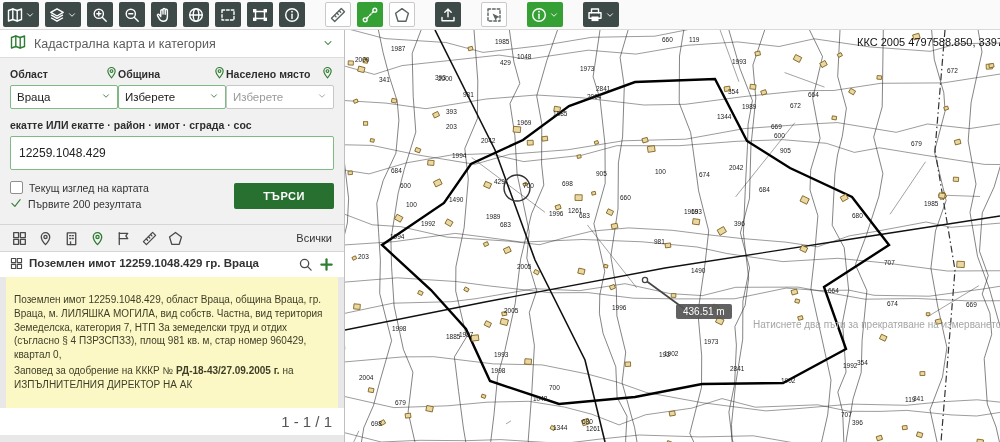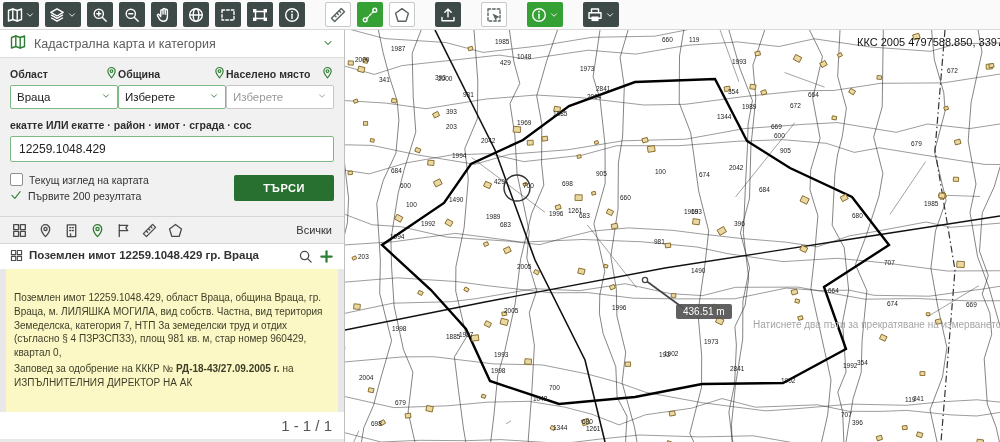--- a/index.html
+++ b/index.html
@@ -34,42 +34,42 @@
 
   .form{background:#f1f1f1;padding:8px 10px 10px;flex:0 0 auto}
   .fields{display:flex;gap:0}
   .field{flex:1;min-width:0}
   .field .lab{display:flex;justify-content:space-between;align-items:center;
     font-size:10.5px;font-weight:bold;color:#2e2e2e;margin-bottom:4px}
   .sel{height:24px;background:#fff;border:1px solid #7fb984;border-radius:2px;display:flex;
     align-items:center;justify-content:space-between;padding:0 6px;font-size:11.5px;color:#222;cursor:pointer}
   .sel.disabled{border-color:#c6c6c6;color:#9a9a9a;cursor:default}
   .ekatte{font-size:10.5px;font-weight:bold;color:#2e2e2e;margin:10px 0 5px}
-  .search-input{width:100%;height:26px;border:1px solid #7fb984;border-radius:2px;
+  .search-input{width:100%;height:34px;border:1px solid #7fb984;border-radius:2px;
     padding:0 8px;font-size:12px;color:#222;background:#fff;font-family:"Liberation Sans",sans-serif}
   .form-bottom{display:flex;margin-top:8px;align-items:center}
   .fb-left{flex:1}
   .chk-row{display:flex;align-items:center;gap:6px;font-size:10.5px;color:#333;margin:3px 0;cursor:pointer}
   .checkbox{width:13px;height:13px;border:1px solid #8f8f8f;background:#fff;border-radius:2px;flex:0 0 auto}
   .search-btn{background:#27702f;color:#fff;font-weight:bold;font-size:11px;border:none;
     width:100px;height:26px;border-radius:2px;cursor:pointer;letter-spacing:.5px;
     font-family:"Liberation Sans",sans-serif}
 
   .filter-row{display:flex;align-items:center;gap:3px;padding:0 12px;height:28px;
     border-top:1px solid #d5d5d5;border-bottom:1px solid #d5d5d5;background:#f1f1f1;flex:0 0 auto}
   .filter-row .all{margin-left:auto;font-size:11px;color:#333;cursor:pointer}
   .fic{display:flex;align-items:center;cursor:pointer}
 
   .result-head{display:flex;align-items:flex-start;gap:6px;padding:5px 10px;background:#fff;flex:0 0 auto;cursor:pointer}
   .rtitle{font-size:11.5px;color:#333;font-weight:600;flex:1;white-space:nowrap;overflow:hidden}
   .ric{display:flex;align-items:center;cursor:pointer}
   .plusi svg{stroke-width:2.4}
 
   .result-detail{background:#fcf8c5;color:#3e3e28;font-size:10px;line-height:1.38;
-    padding:22px 8px;margin:0 6px;flex:0 0 auto}
+    padding:16px 8px;margin:0 6px;flex:0 0 auto}
   .result-detail .blk{display:block;margin-top:2px}
   .b{font-weight:bold}
   .pager{text-align:right;padding:5px 12px;font-size:15px;color:#555;background:#fff;flex:0 0 auto}
   .filler{flex:1;background:#e8e8e8}
 
   
   .map{position:absolute;left:345px;top:30px;right:0;bottom:0;background:#fff;overflow:hidden}
   #map-svg{position:absolute;left:0;top:0;width:100%;height:100%}
   .coords{position:absolute;top:6px;left:512px;font-size:11px;color:#111;white-space:nowrap}
   .measure-badge{position:absolute;left:331px;top:274px;background:rgba(84,84,84,.92);color:#fff;

